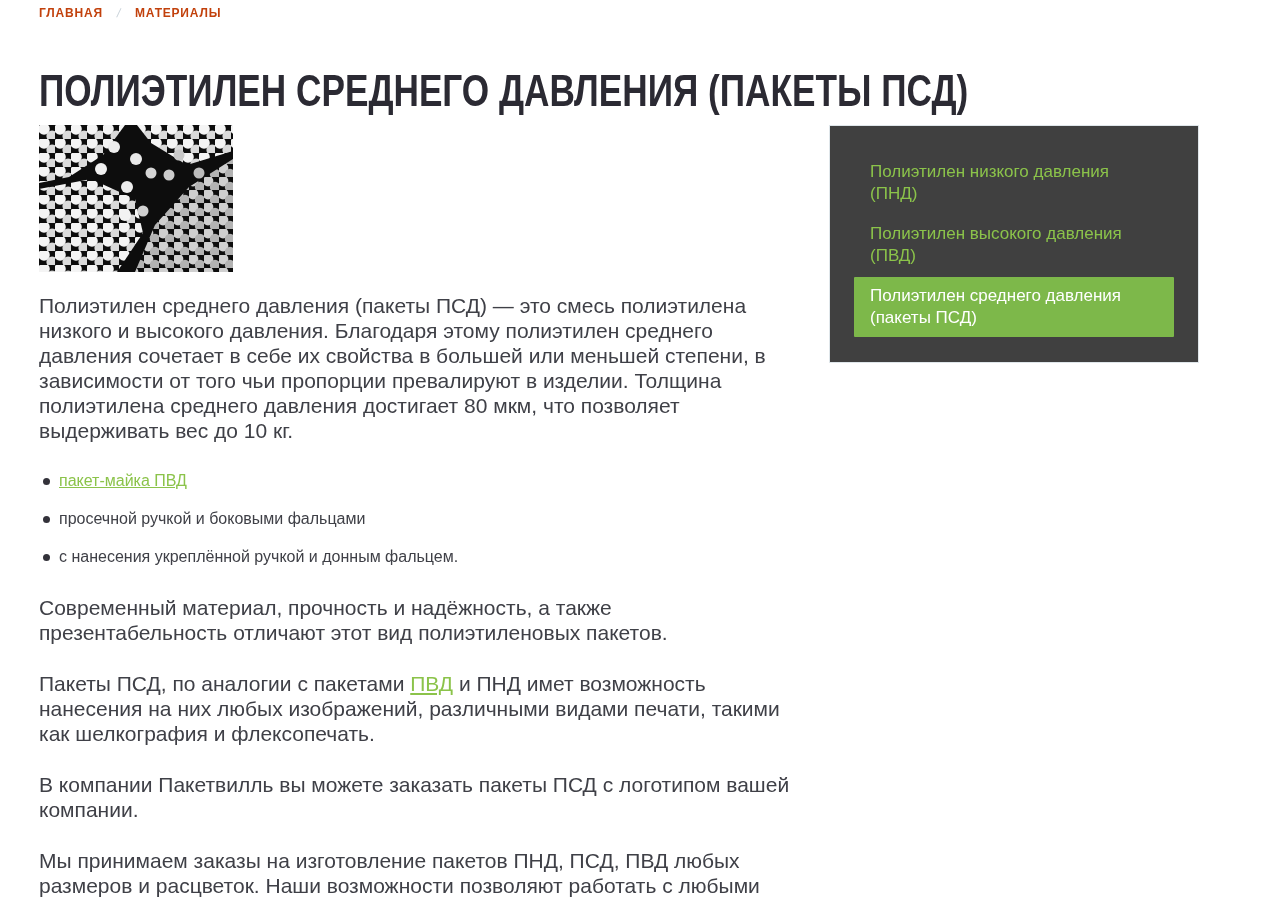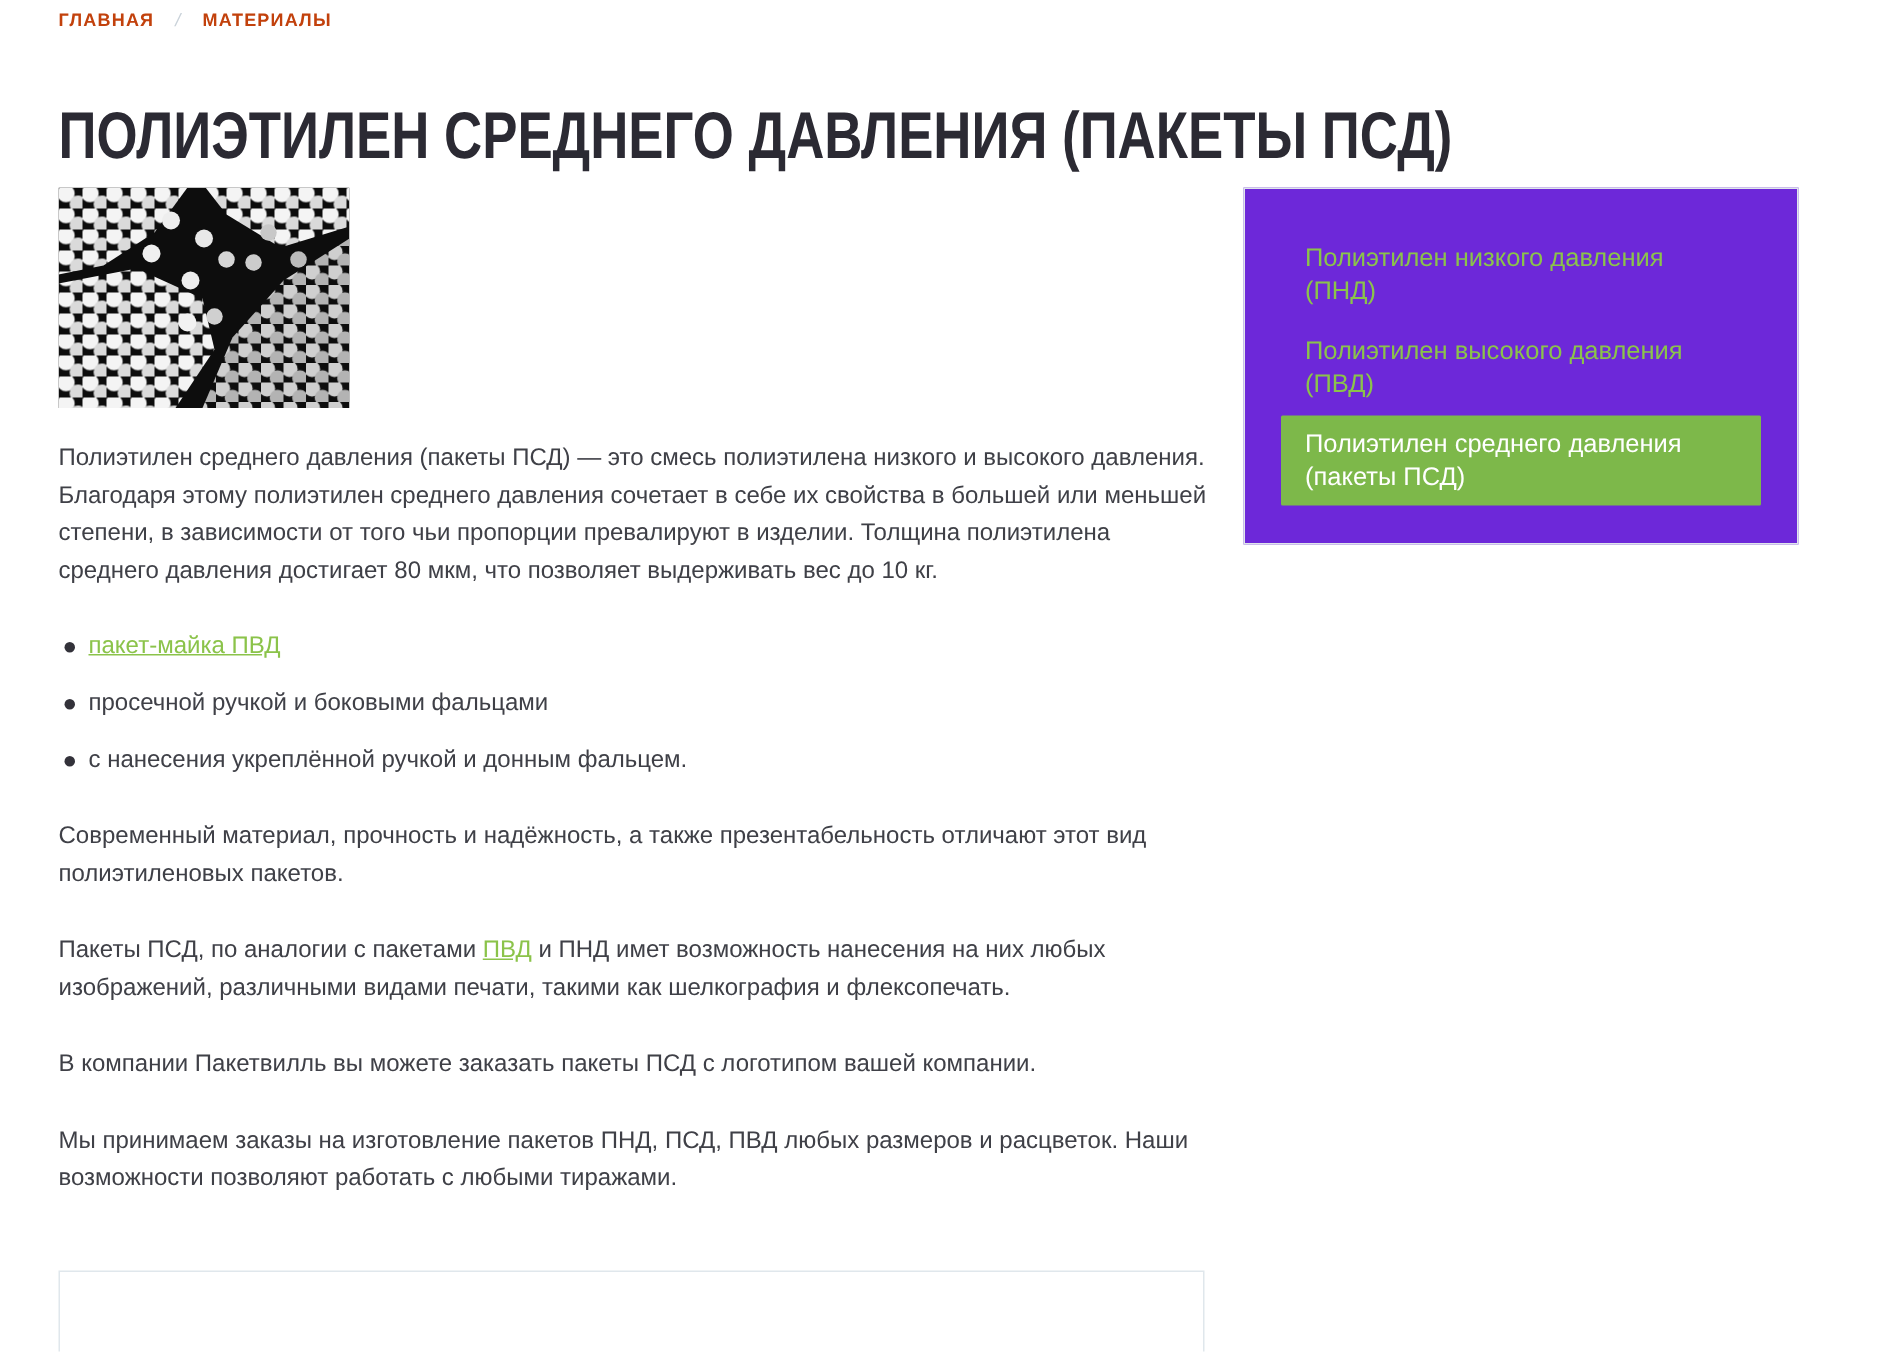--- a/index.html
+++ b/index.html
@@ -33,21 +33,21 @@
 
   
   .content {
     position: absolute; left: 39px; top: 125px; width: 766px;
   }
   .article-image {
     width: 194px; height: 147px; margin: 0 0 21px 0; display: block;
   }
   .content p {
     margin: 0 0 26px 0;
-    font-size: 16px; line-height: 25px; color: #3f4047;
+    font-size: 21px; line-height: 25px; color: #3f4047;
   }
   .content a.green-link { color: #8bc34a; text-decoration: underline; }
   .content ul {
     margin: 0 0 26px 0; padding: 0 0 0 20px; list-style: none;
   }
   .content ul li {
     position: relative; margin: 14px 0 7px 0;
     font-size: 16px; line-height: 24px; color: #3f4047; padding-left: 0;
   }
   .content ul li::before {
@@ -58,21 +58,21 @@
   
   .share-box {
     margin-top: 49px; width: 764px; height: 89px;
     border: 1px solid #e0e7ec;
     display: flex; align-items: center; justify-content: center;
   }
 
   
   .sidebar-box {
     position: absolute; left: 829px; top: 125px; width: 370px;
-    border: 1px solid #dfe6ea; background: #6d28d9;
+    border: 1px solid #dfe6ea; background: #404040;
     padding: 27px 24px 23px 24px;
   }
   .sidebar-link {
     display: block; font-size: 17px; line-height: 22px;
     color: #8bc34a; text-decoration: none;
     padding: 8px 16px; margin-bottom: 2px; border-radius: 1px;
   }
   .sidebar-link.active {
     background: #7db84a; color: #ffffff;
   }

